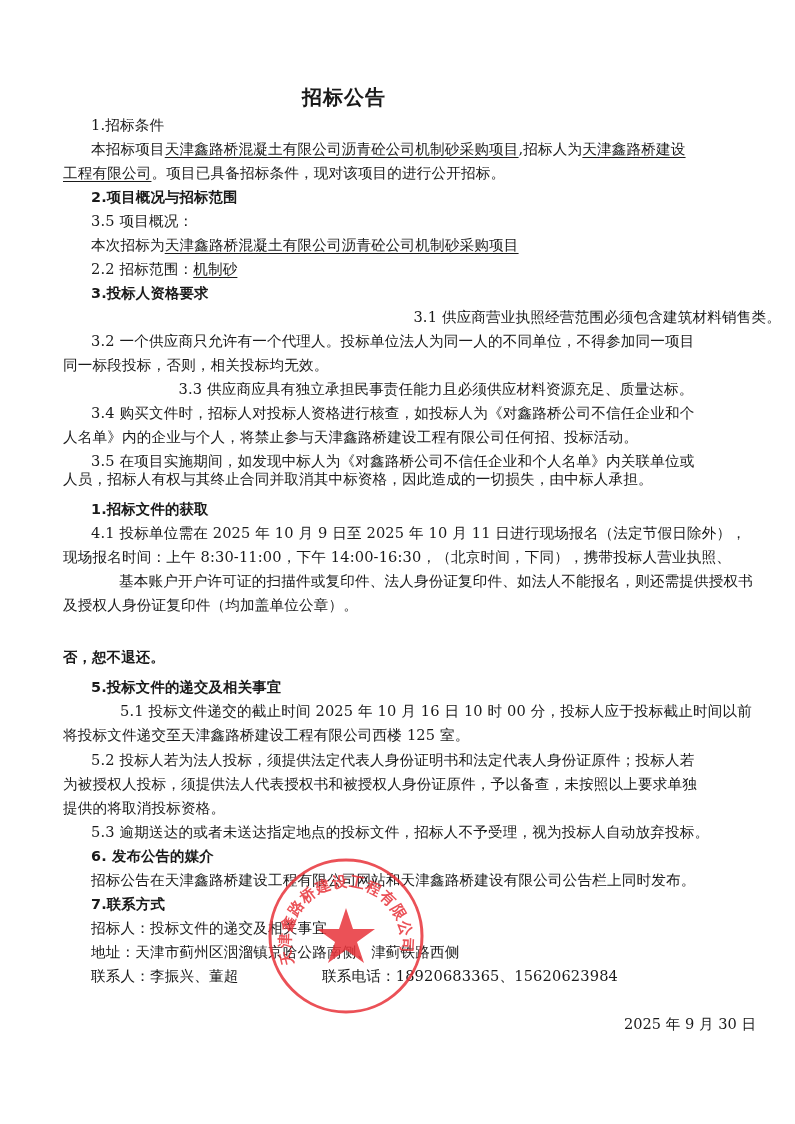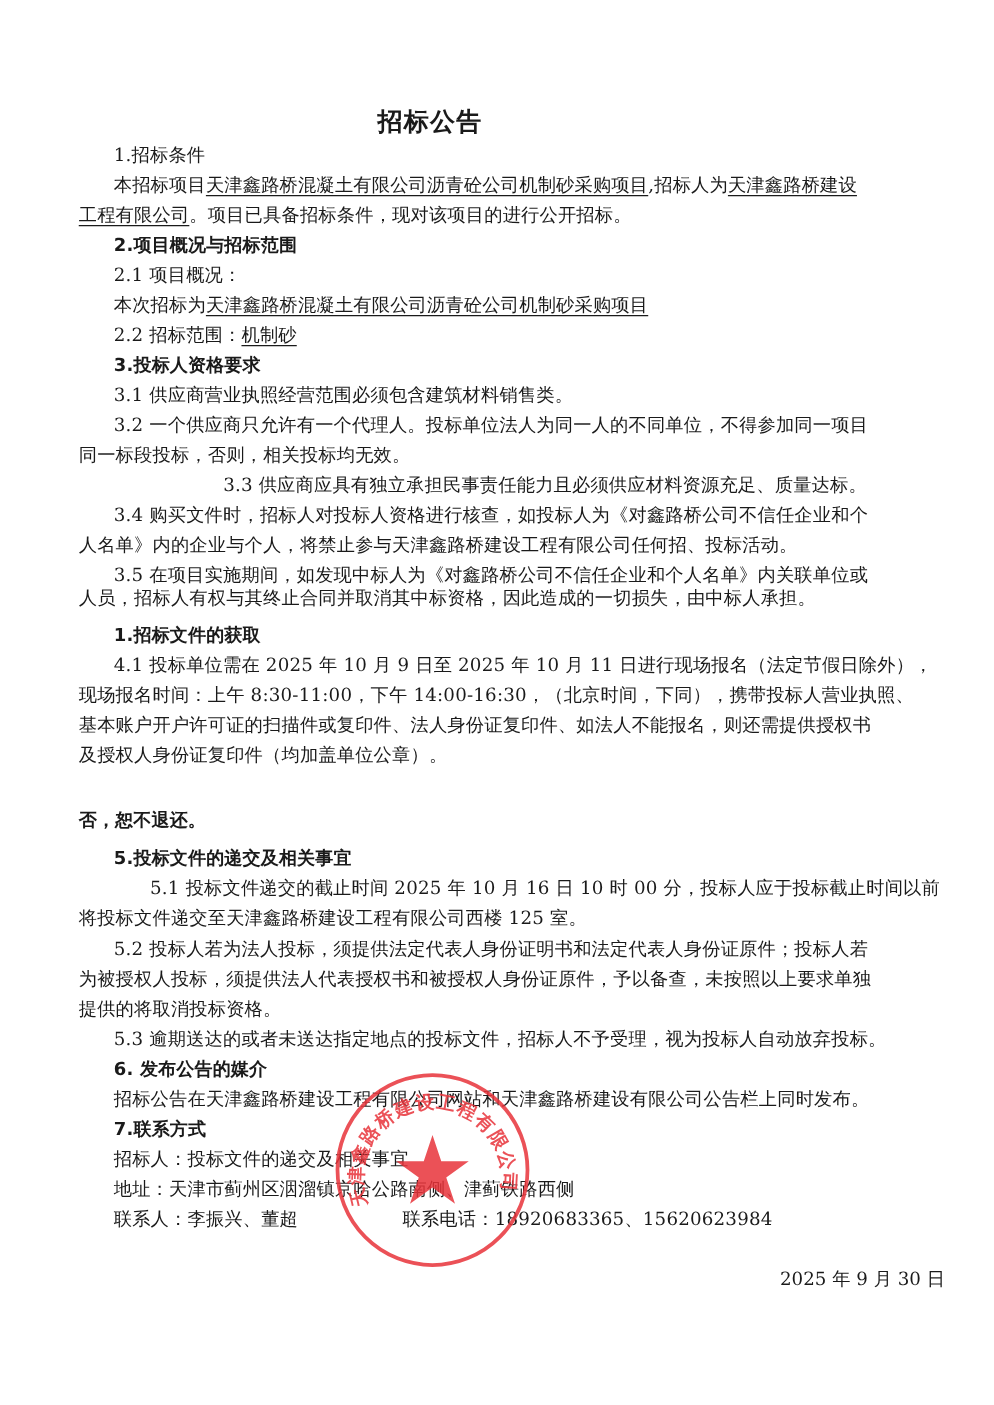--- a/index.html
+++ b/index.html
@@ -38,42 +38,42 @@
 
   <div class="line indent" style="top:114px;"><span>1.招标条件</span></div>
   <div class="line indent" style="top:138px;">
     <span>本招标项目</span><span class="u">天津鑫路桥混凝土有限公司沥青砼公司机制砂采购项目</span><span>,招标人为</span><span class="u">天津鑫路桥建设</span>
   </div>
   <div class="line" style="top:162px;">
     <span class="u">工程有限公司</span><span>。项目已具备招标条件，现对该项目的进行公开招标。</span>
   </div>
 
   <div class="line indent heading" style="top:186px;">2.项目概况与招标范围</div>
-  <div class="line indent" style="top:210px;">2.1 项目概况：</div>
+  <div class="line indent" style="top:210px;">3.5 项目概况：</div>
   <div class="line indent" style="top:234px;">
     <span>本次招标为</span><span class="u">天津鑫路桥混凝土有限公司沥青砼公司机制砂采购项目</span>
   </div>
   <div class="line indent" style="top:258px;">
     <span>2.2 招标范围：</span><span class="u">机制砂</span>
   </div>
 
   <div class="line indent heading" style="top:282px;">3.投标人资格要求</div>
-  <div class="line indent" style="top:306px;">3.1 供应商营业执照经营范围必须包含建筑材料销售类。</div>
+  <div class="line indent" style="top:306px;text-align:right;">3.1 供应商营业执照经营范围必须包含建筑材料销售类。</div>
   <div class="line indent" style="top:330px;">3.2 一个供应商只允许有一个代理人。投标单位法人为同一人的不同单位，不得参加同一项目</div>
   <div class="line" style="top:354px;">同一标段投标，否则，相关投标均无效。</div>
   <div class="line indent" style="top:378px;text-align:center;">3.3 供应商应具有独立承担民事责任能力且必须供应材料资源充足、质量达标。</div>
   <div class="line indent" style="top:402px;">3.4 购买文件时，招标人对投标人资格进行核查，如投标人为《对鑫路桥公司不信任企业和个</div>
   <div class="line" style="top:426px;">人名单》内的企业与个人，将禁止参与天津鑫路桥建设工程有限公司任何招、投标活动。</div>
   <div class="line indent" style="top:450px;">3.5 在项目实施期间，如发现中标人为《对鑫路桥公司不信任企业和个人名单》内关联单位或</div>
   <div class="line" style="top:452px;margin-top:16px;">人员，招标人有权与其终止合同并取消其中标资格，因此造成的一切损失，由中标人承担。</div>
 
   <div class="line indent heading" style="top:498px;">1.招标文件的获取</div>
   <div class="line indent" style="top:522px;">4.1 投标单位需在 2025 年 10 月 9 日至 2025 年 10 月 11 日进行现场报名（法定节假日除外），</div>
   <div class="line" style="top:546px;">现场报名时间：上午 8:30-11:00，下午 14:00-16:30，（北京时间，下同），携带投标人营业执照、</div>
-  <div class="line" style="top:570px;">基本账户开户许可证的扫描件或复印件、法人身份证复印件、如法人不能报名，则还需提供授权书</div>
+  <div class="line" style="top:570px;text-align:right;">基本账户开户许可证的扫描件或复印件、法人身份证复印件、如法人不能报名，则还需提供授权书</div>
   <div class="line" style="top:594px;">及授权人身份证复印件（均加盖单位公章）。</div>
   <div class="line bold" style="top:646px;">否，恕不退还。</div>
 
   <div class="line indent heading" style="top:676px;">5.投标文件的递交及相关事宜</div>
   <div class="line indent" style="top:700px;text-align:center;">5.1 投标文件递交的截止时间 2025 年 10 月 16 日 10 时 00 分，投标人应于投标截止时间以前</div>
   <div class="line" style="top:724px;">将投标文件递交至天津鑫路桥建设工程有限公司西楼 125 室。</div>
   <div class="line indent" style="top:749px;">5.2 投标人若为法人投标，须提供法定代表人身份证明书和法定代表人身份证原件；投标人若</div>
   <div class="line" style="top:773px;">为被授权人投标，须提供法人代表授权书和被授权人身份证原件，予以备查，未按照以上要求单独</div>
   <div class="line" style="top:797px;">提供的将取消投标资格。</div>
   <div class="line indent" style="top:821px;">5.3 逾期送达的或者未送达指定地点的投标文件，招标人不予受理，视为投标人自动放弃投标。</div>

